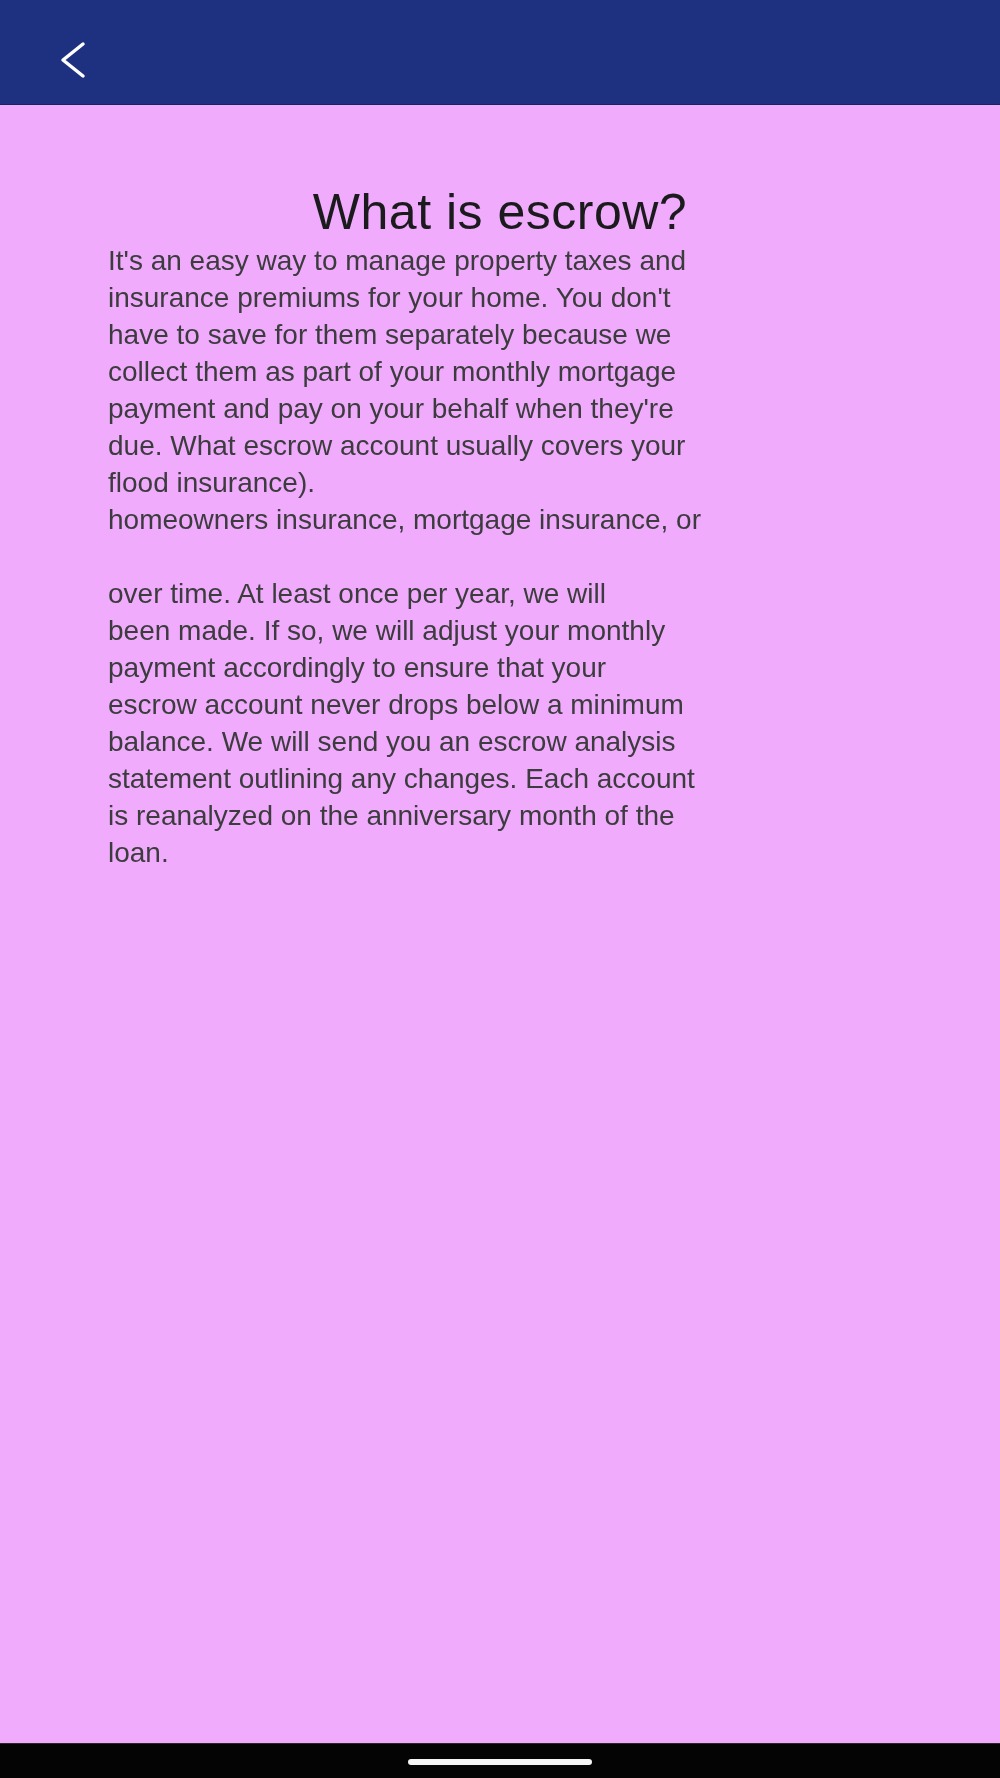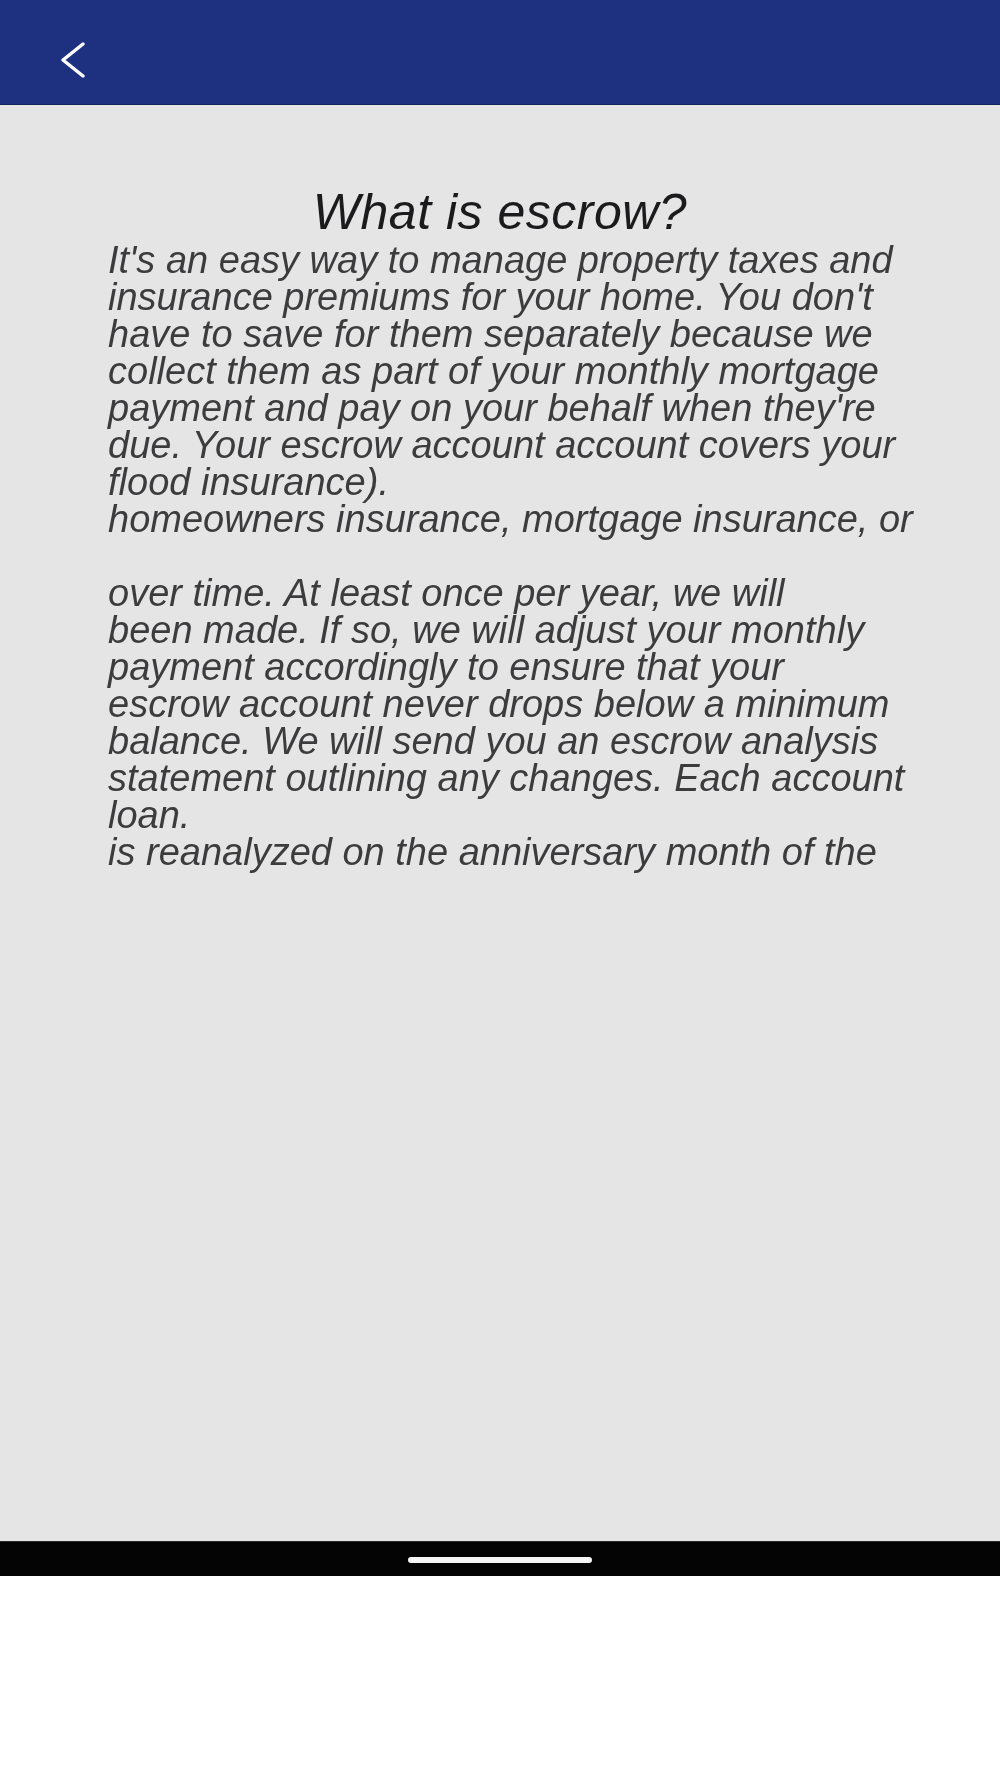--- a/index.html
+++ b/index.html
@@ -3,25 +3,24 @@
 <meta charset="utf-8">
 <style>
   html, body {
     margin: 0;
     padding: 0;
     background: #ffffff;
   }
   .screen {
     position: relative;
     width: 1000px;
-    height: 1576px;
-    background: #e5e5e5;
+    height: 1778px;
+    background: #f0abfc;
     overflow: hidden;
     font-family: "Liberation Sans", "DejaVu Sans", sans-serif;
-    font-style: italic;
   }
 
   
   .appbar {
     position: absolute;
     top: 0; left: 0;
     width: 1000px;
     height: 105px;
     background: #1e3181;
     border-bottom: 1px solid #16255f;
@@ -54,21 +53,21 @@
     letter-spacing: 0.5px;
   }
 
   
   .body-text {
     position: absolute;
     top: 242px;
     left: 108px;
     width: 720px;
     color: #3c3c3e;
-    font-size: 38px;
+    font-size: 28px;
     line-height: 37px;
     font-weight: 400;
   }
   .para { margin: 0 0 37px 0; }
   .para .line { white-space: nowrap; }
 
   
   .navbar {
     position: absolute;
     left: 0;
@@ -108,33 +107,33 @@
   <h1 class="page-title">What is escrow?</h1>
 
   <main class="body-text">
 
   <div class="para">
         <div class="line">It's an easy way to manage property taxes and</div>
         <div class="line">insurance premiums for your home. You don't</div>
         <div class="line">have to save for them separately because we</div>
         <div class="line">collect them as part of your monthly mortgage</div>
         <div class="line">payment and pay on your behalf when they're</div>
-        <div class="line">due. Your escrow account account covers your</div>
+        <div class="line">due. What escrow account usually covers your</div>
         <div class="line">flood insurance).</div>
         <div class="line">homeowners insurance, mortgage insurance, or</div>
       </div>
       <div class="para">
         <div class="line">over time. At least once per year, we will</div>
         <div class="line">been made. If so, we will adjust your monthly</div>
         <div class="line">payment accordingly to ensure that your</div>
         <div class="line">escrow account never drops below a minimum</div>
         <div class="line">balance. We will send you an escrow analysis</div>
         <div class="line">statement outlining any changes. Each account</div>
+        <div class="line">is reanalyzed on the anniversary month of the</div>
         <div class="line">loan.</div>
-        <div class="line">is reanalyzed on the anniversary month of the</div>
       </div>
     </main>
 
   <footer class="navbar">
     <div class="home-indicator"></div>
   </footer>
 
 </div>
 
 </body></html>

